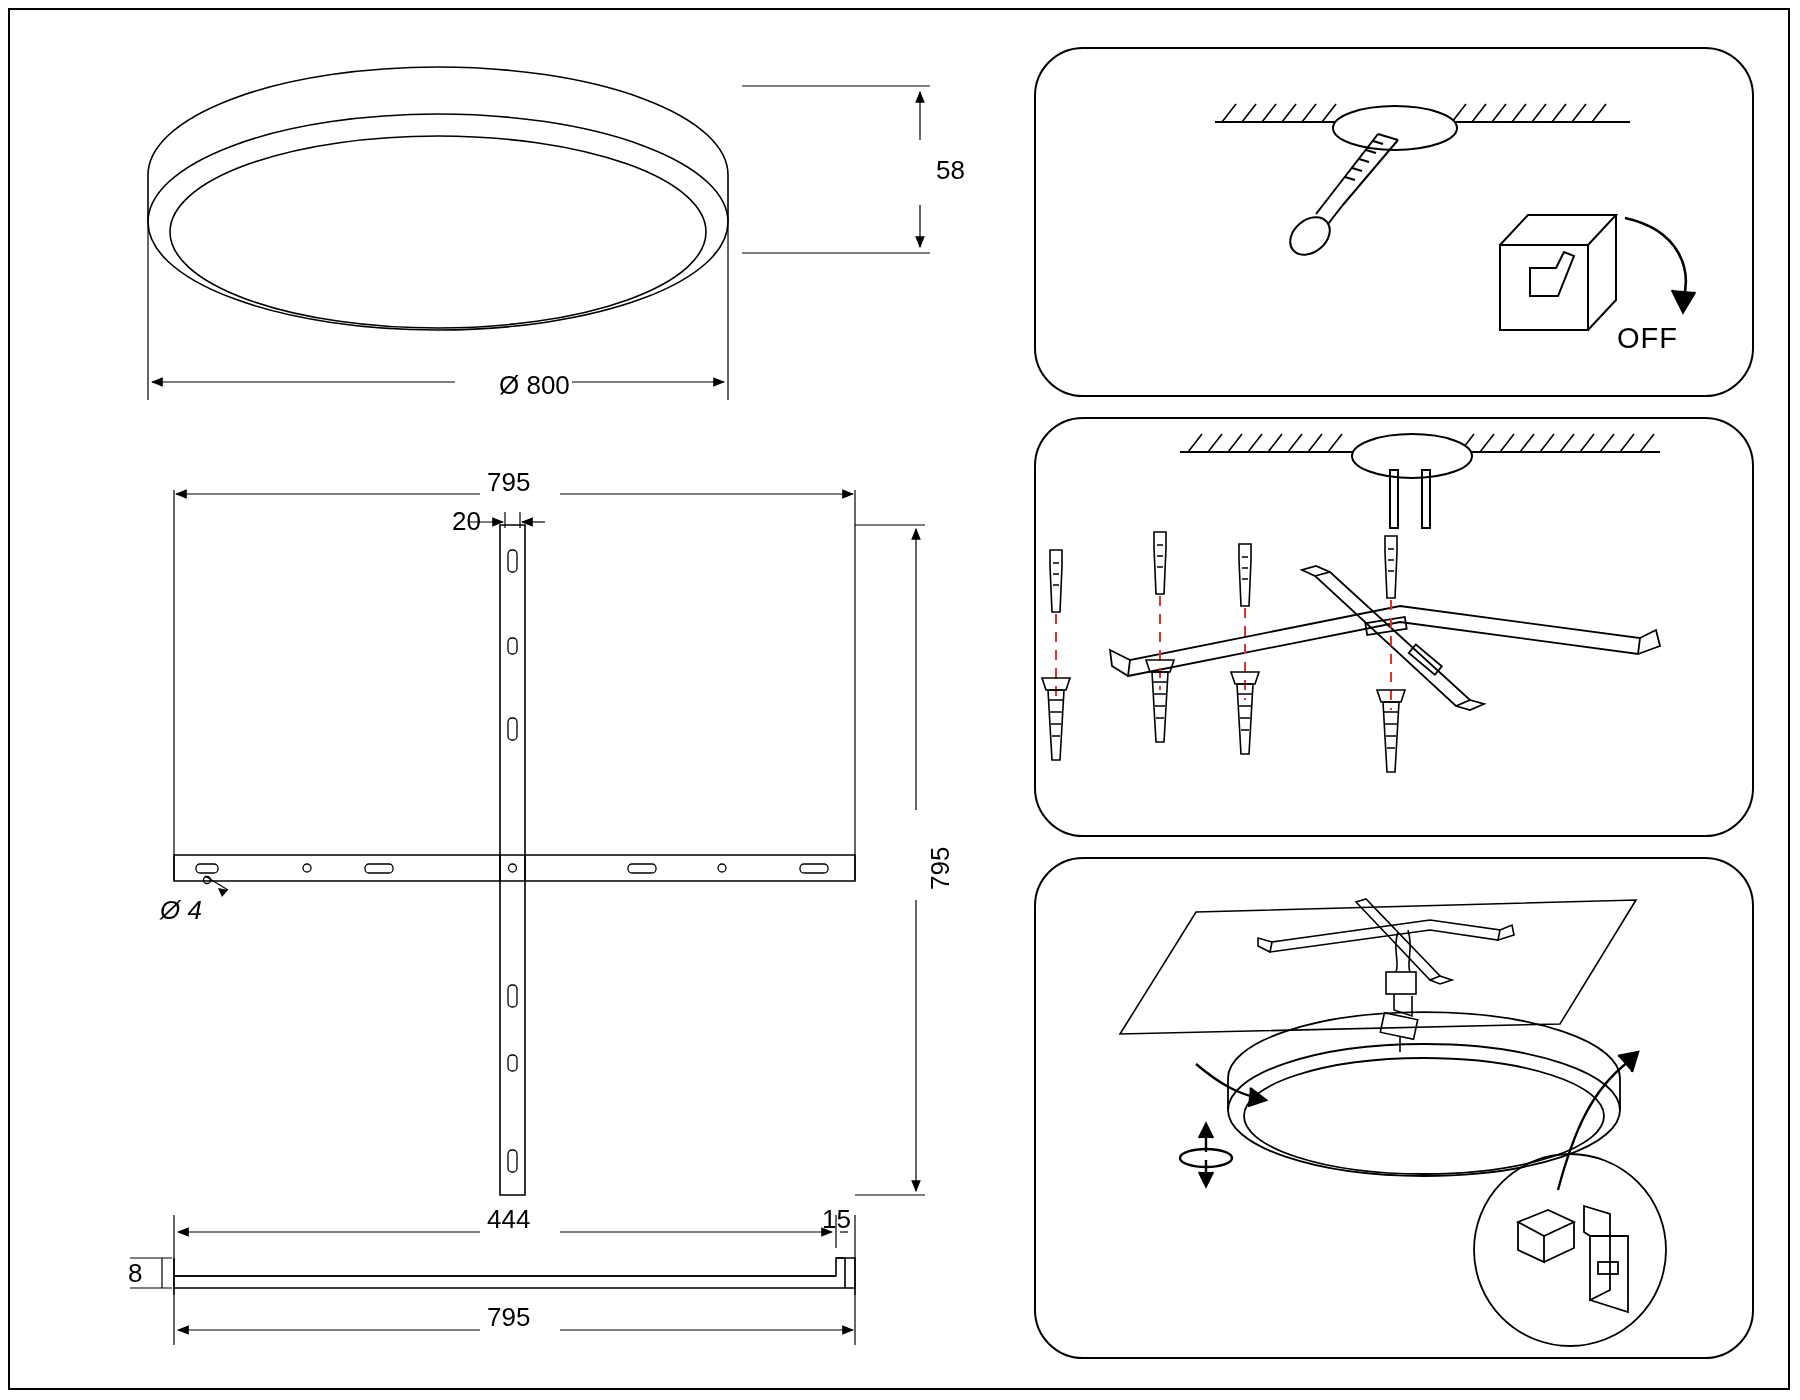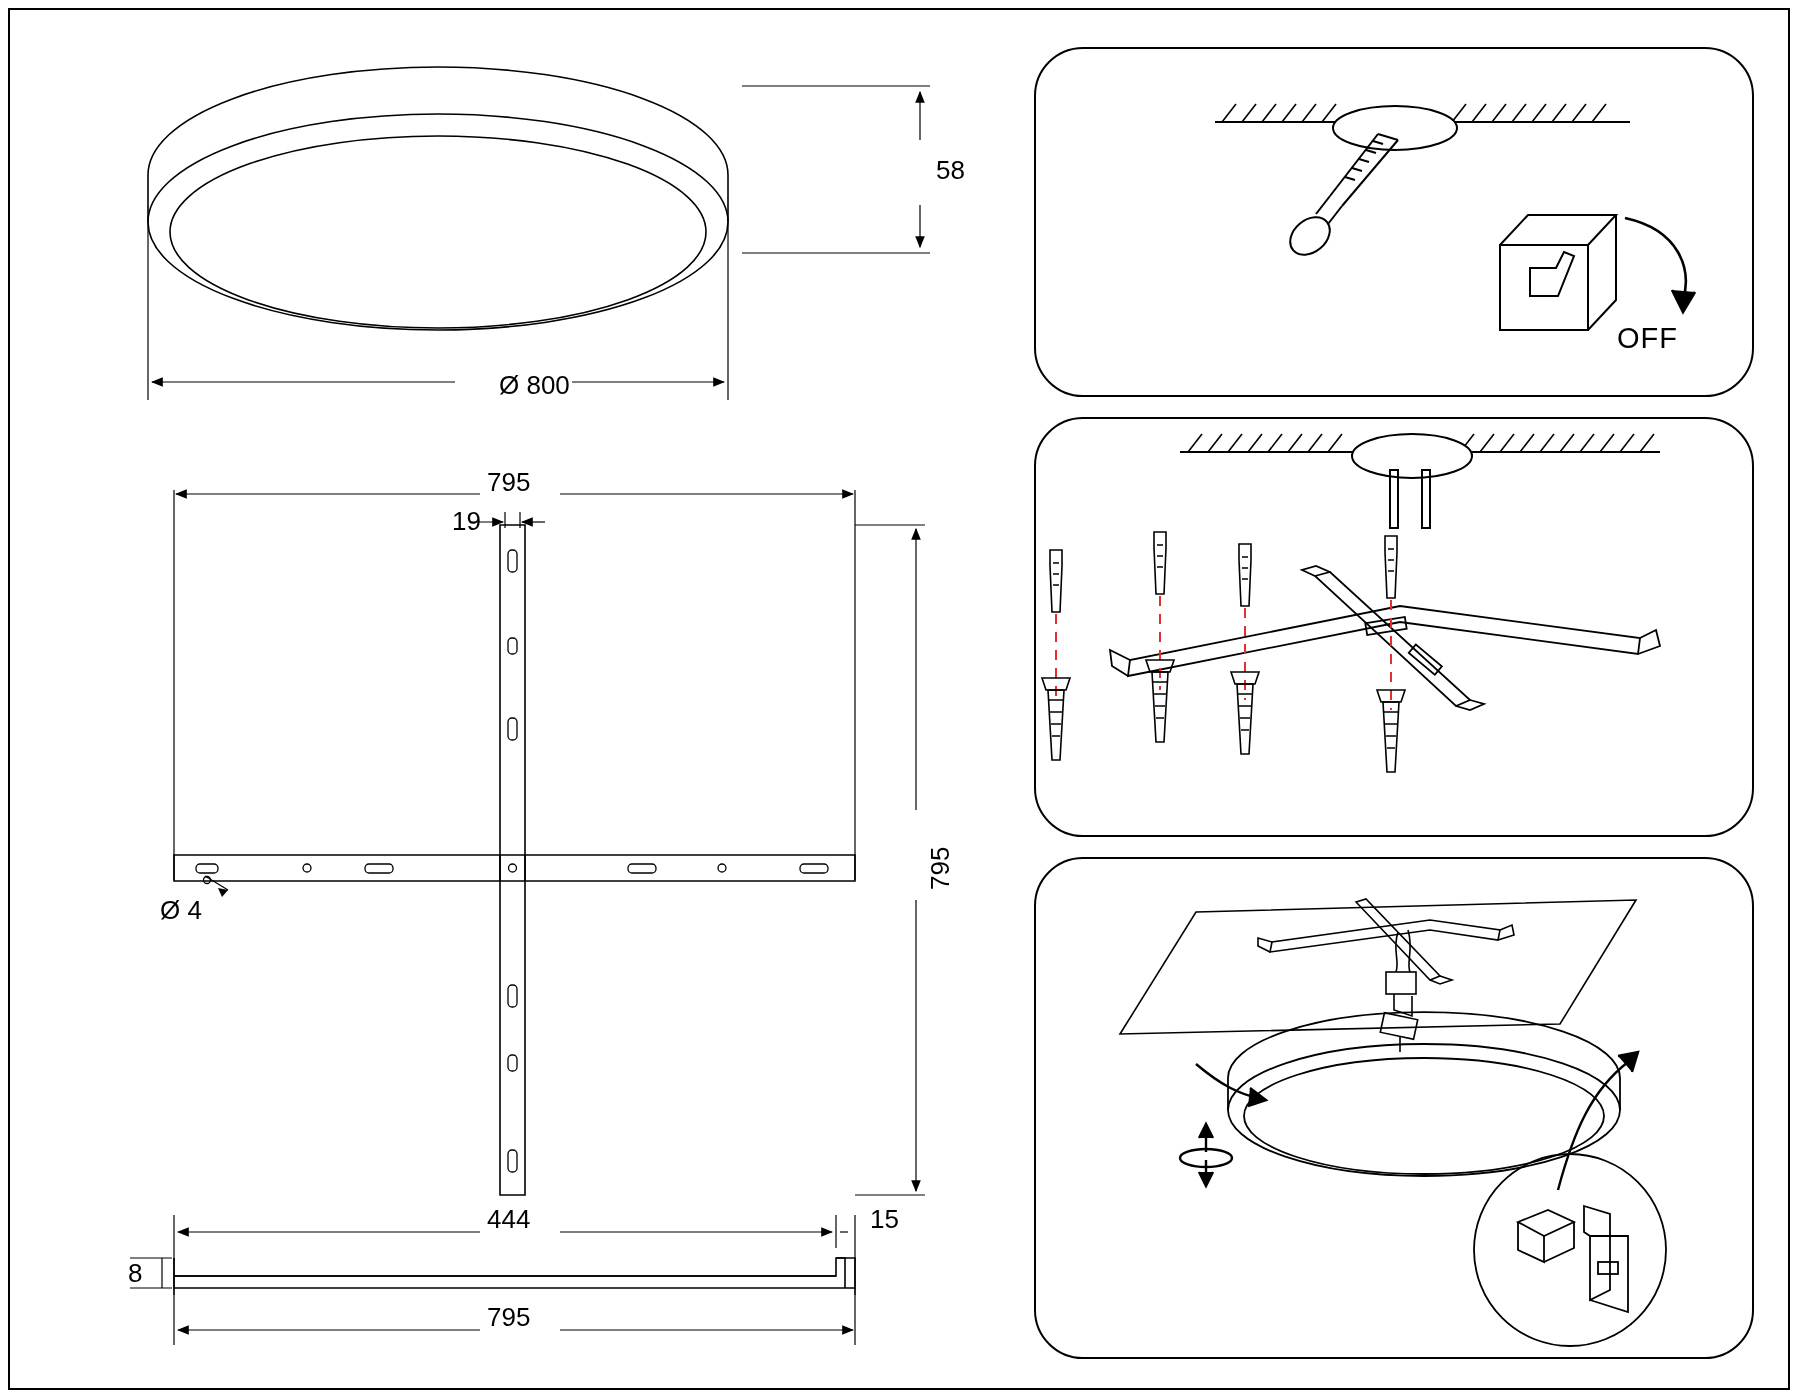--- a/index.html
+++ b/index.html
@@ -366,29 +366,29 @@
       </g>
     </g>
   </svg>
 
   <div class="lbl big" style="left:936px; top:155px;">58</div>
 
   <div class="lbl big" style="left:467px; top:370px;margin-left:32px;">Ø 800</div>
 
   <div class="lbl big" style="left:487px; top:467px;">795</div>
 
-  <div class="lbl big" style="left:452px; top:506px;">19</div>
+  <div class="lbl big" style="left:452px; top:506px;">20</div>
 
   <div class="lbl big rot90" style="left:925px; top:890px;">795</div>
 
-  <div class="lbl big" style="left:160px; top:895px;">Ø 4</div>
+  <div class="lbl big" style="left:160px; top:895px;font-style:italic;">Ø 4</div>
 
   <div class="lbl big" style="left:487px; top:1204px;">444</div>
 
-  <div class="lbl big" style="left:822px; top:1204px;margin-left:48px;">15</div>
+  <div class="lbl big" style="left:822px; top:1204px;">15</div>
 
   <div class="lbl big" style="left:128px; top:1258px;">8</div>
 
   <div class="lbl big" style="left:487px; top:1302px;">795</div>
 
   <div class="lbl off" style="left:1617px; top:322px;">OFF</div>
 
 </div>
 
 </body></html>

